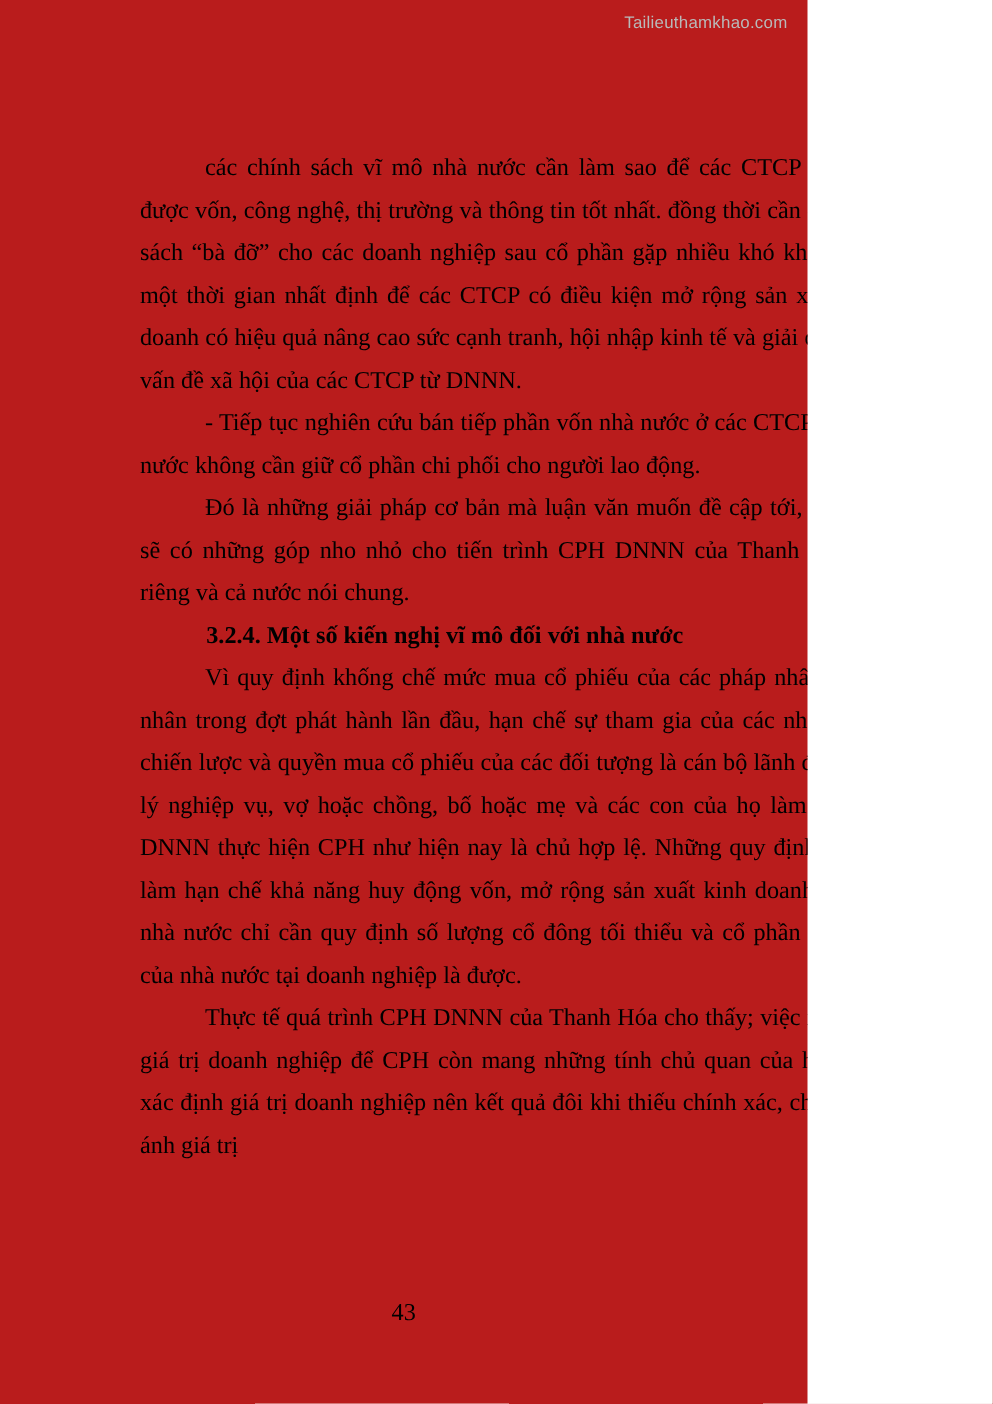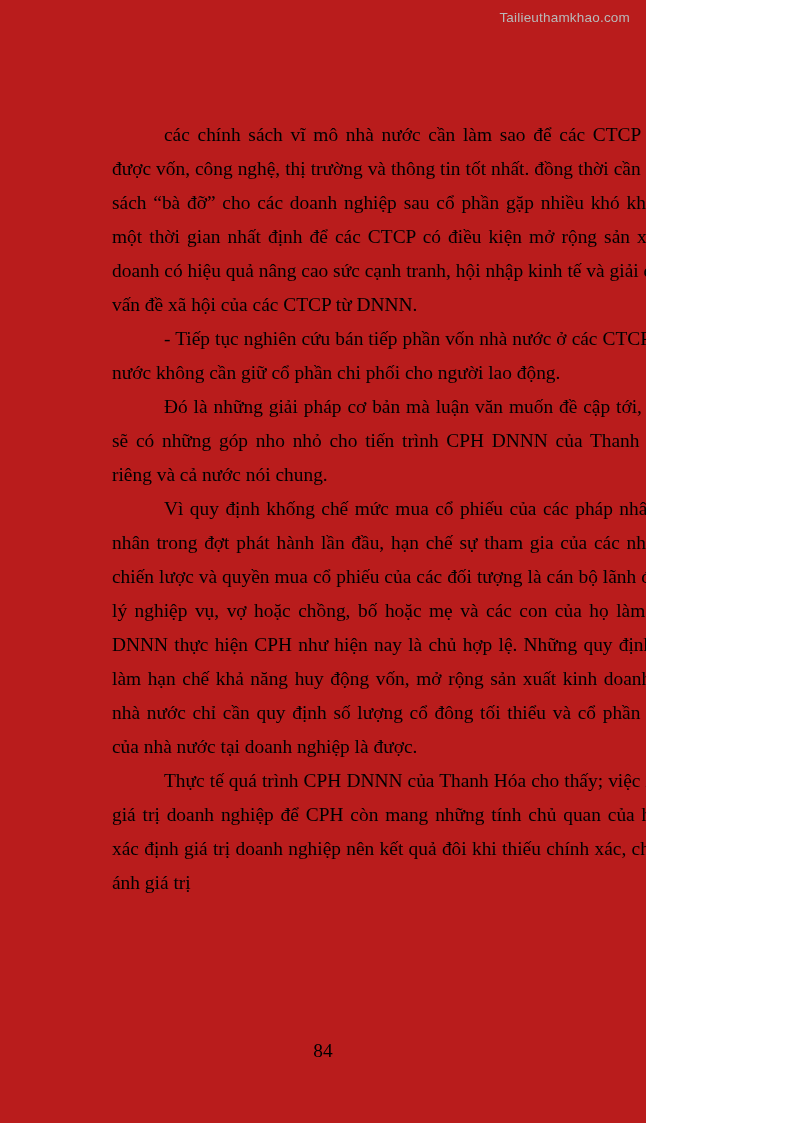--- a/index.html
+++ b/index.html
@@ -83,24 +83,25 @@
   <div class="watermark">Tailieuthamkhao.com</div>
 
   <div class="content">
 
     <p class="body-par">các chính sách vĩ mô nhà nước cần làm sao để các CTCP tiếp cận được vốn, công nghệ, thị trường và thông tin tốt nhất. đồng thời cần có chính sách “bà đỡ” cho các doanh nghiệp sau cổ phần gặp nhiều khó khăn trong một thời gian nhất định để các CTCP có điều kiện mở rộng sản xuất kinh doanh có hiệu quả nâng cao sức cạnh tranh, hội nhập kinh tế và giải quyết tốt vấn đề xã hội của các CTCP từ  DNNN.</p>
 
     <p class="body-par dash-item">- Tiếp tục nghiên cứu bán tiếp phần vốn nhà nước ở các CTCP mà nhà nước không cần giữ cổ phần chi phối cho người lao động.</p>
 
     <p class="body-par">Đó là những giải pháp cơ bản mà luận văn muốn đề cập tới, hy vọng sẽ có những góp nho nhỏ cho tiến trình CPH DNNN của Thanh Hóa nói riêng và cả nước nói chung.</p>
 
+    <h3 class="heading">3.2.4. Một số kiến nghị vĩ mô đối với nhà nước</h3>
 
 
     <p class="body-par">Vì quy định khống chế mức mua cổ phiếu của các pháp nhân và thể nhân trong đợt phát hành lần đầu, hạn chế sự tham gia của các nhà đầu tư chiến lược và quyền mua cổ phiếu của các đối tượng là cán bộ lãnh đạo quản lý nghiệp vụ, vợ hoặc chồng, bố hoặc mẹ và các con của họ làm việc tại DNNN thực hiện CPH như hiện nay là chủ hợp lệ. Những quy định này đã làm hạn chế khả năng huy động vốn, mở rộng sản xuất kinh doanh. Vì thế nhà nước chỉ cần quy định số lượng cổ đông tối thiểu và cổ phần chi phối của nhà nước tại doanh nghiệp là được.</p>
 
 
     <p class="body-par">Thực tế quá trình CPH DNNN của Thanh Hóa cho thấy; việc xác định giá trị doanh nghiệp để CPH còn mang những tính chủ quan của hội đồng xác định giá trị doanh nghiệp nên kết quả đôi khi thiếu chính xác, chưa phản ánh giá trị</p>
 
   </div>
 
-  <div class="page-number">84</div>
+  <div class="page-number">43</div>
 
 </div>
 
 </body></html>

